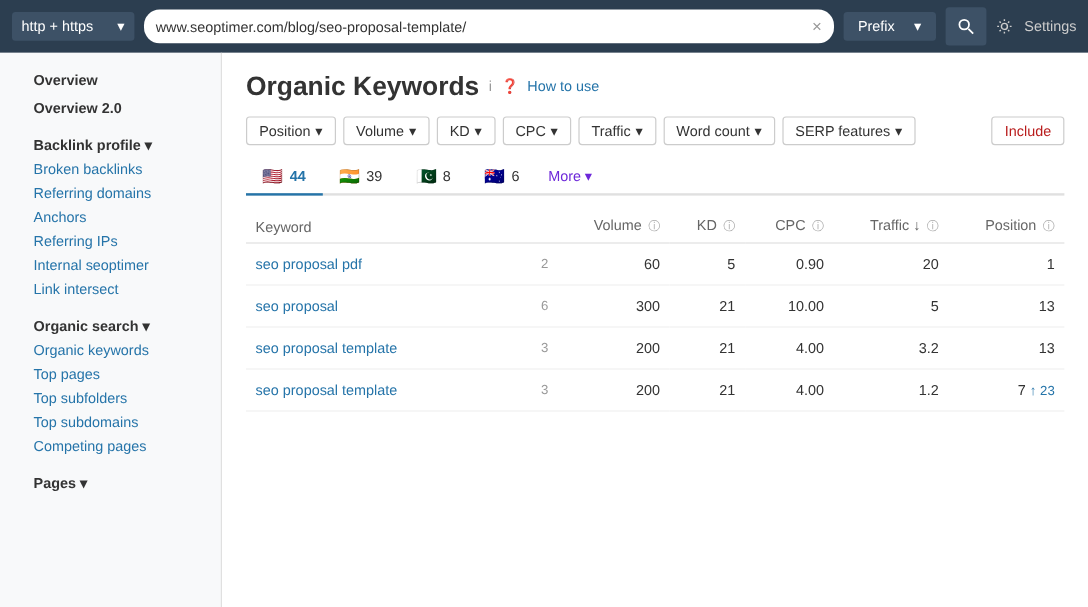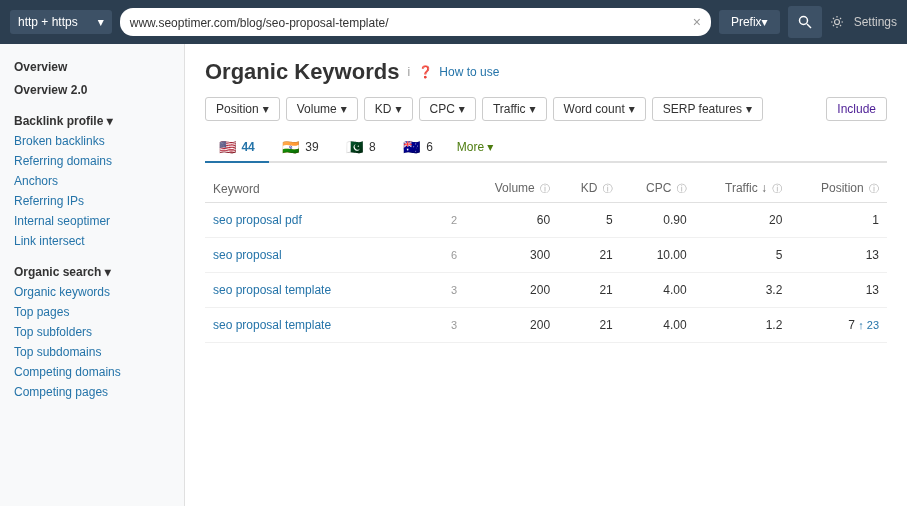--- a/index.html
+++ b/index.html
@@ -43,21 +43,21 @@
     .prefix-select {
       background: #3d5166;
       color: #fff;
       border: none;
       border-radius: 3px;
       padding: 5px 12px;
       font-size: 12px;
       cursor: pointer;
       display: flex;
       align-items: center;
-      gap: 0;
+      gap: 16px;
     }
     .search-btn {
       background: #3d5166;
       border: none;
       border-radius: 3px;
       width: 34px;
       height: 32px;
       display: flex;
       align-items: center;
       justify-content: center;
@@ -79,21 +79,21 @@
     .main-layout {
       display: flex;
       height: calc(506px - 44px);
     }
 
     
     .sidebar {
       width: 185px;
       background: #f8f9fa;
       border-right: 1px solid #e0e0e0;
-      padding: 10px 2px;
+      padding: 10px 16px;
       overflow-y: auto;
       flex-shrink: 0;
     }
     .sidebar-section-title {
       font-weight: bold;
       font-size: 12px;
       color: #333;
       padding: 6px 12px 3px;
       cursor: pointer;
     }
@@ -160,21 +160,21 @@
       gap: 4px;
       color: #333;
     }
     .include-btn {
       background: #fff;
       border: 1px solid #ccc;
       border-radius: 3px;
       padding: 4px 10px;
       font-size: 12px;
       cursor: pointer;
-      color: #4c1d95;
+      color: #b91c1c;
       margin-left: auto;
     }
 
     
     .country-tabs {
       display: flex;
       align-items: center;
       gap: 0;
       border-bottom: 2px solid #e0e0e0;
       margin-bottom: 12px;
@@ -193,21 +193,21 @@
     .country-tab.active {
       border-bottom: 2px solid #2574a9;
       color: #2574a9;
       font-weight: bold;
     }
     .flag { font-size: 14px; }
     .more-btn {
       padding: 6px 10px;
       font-size: 12px;
       cursor: pointer;
-      color: #4d7c0f;
+      color: #6d28d9;
       display: flex;
       align-items: center;
       gap: 3px;
     }
 
     
     .keywords-table {
       width: 100%;
       border-collapse: collapse;
       font-size: 12px;
@@ -287,23 +287,23 @@
     <a class="sidebar-link">Anchors</a>
     <a class="sidebar-link">Referring IPs</a>
     <a class="sidebar-link">Internal seoptimer</a>
     <a class="sidebar-link">Link intersect</a>
     <div class="sidebar-divider"></div>
     <div class="sidebar-section-title">Organic search ▾</div>
     <a class="sidebar-link active">Organic keywords</a>
     <a class="sidebar-link">Top pages</a>
     <a class="sidebar-link">Top subfolders</a>
     <a class="sidebar-link">Top subdomains</a>
-    <a class="sidebar-link">Competing domains</a>
     <a class="sidebar-link">Competing pages</a>
     <div class="sidebar-divider"></div>
+    <div class="sidebar-section-title">Pages ▾</div>
   </div>
 
   <div class="content">
 
     <div class="page-title-row">
       <span class="page-title">Organic Keywords</span>
       <span class="title-info">i</span>
       <a class="how-to-use">
         <span class="how-to-icon">❓</span>
         <span>How to use</span>

